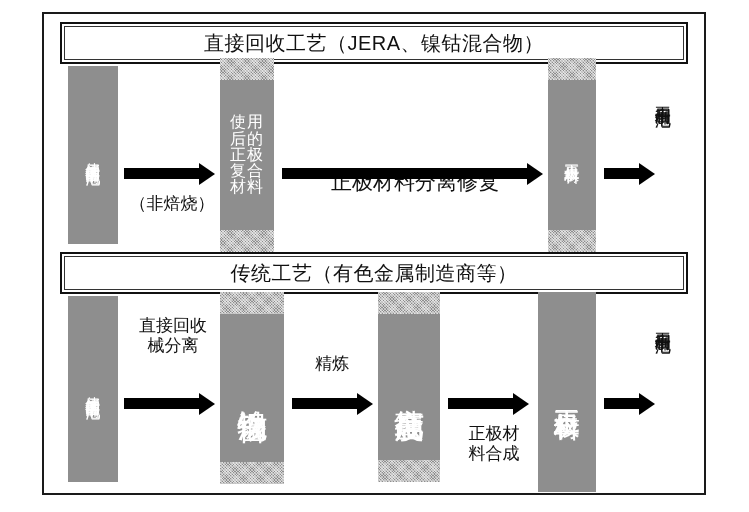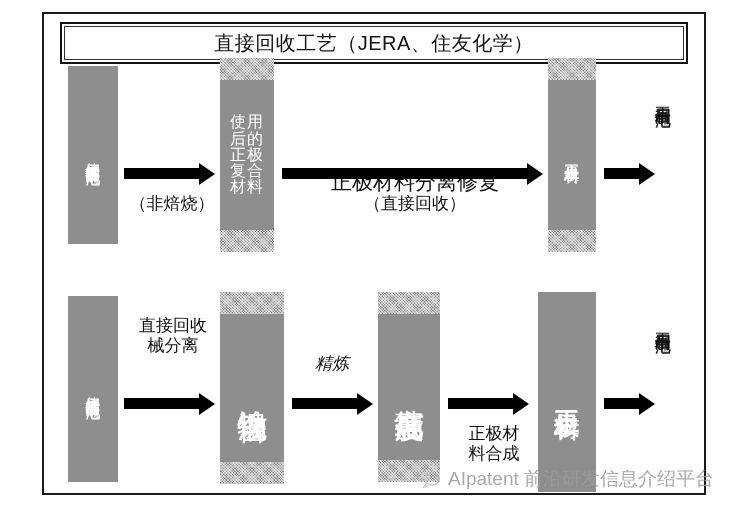--- a/index.html
+++ b/index.html
@@ -187,21 +187,21 @@
 <body>
 
 <div id="canvas">
 
   <div class="outer-frame"></div>
 
   <div class="section top">
 
     <div class="title-bar">
       <div class="title-bar-inner">
-        <span class="title-text">直接回收工艺（JERA、住友化学）</span>
+        <span class="title-text">直接回收工艺（JERA、镍钴混合物）</span>
       </div>
     </div>
 
     <div class="flow">
 
       <div class="node" style="left:8px; top:0px; width:50px; height:178px;">
         <span class="node-label n-src">使用后的锂离子电池</span>
       </div>
 
 
@@ -210,51 +210,55 @@
       <div class="caption cap-md" style="left:58px; top:128px; width:108px;">（非焙烧）</div>
 
       <div class="node dither" style="left:160px; top:-8px; width:54px; height:194px;">
         <span class="node-label wrapv n-mid-s" style="width:40px;">使用后的正极复合材料</span>
       </div>
 
       <div class="caption cap-lg" style="left:230px; top:58px; width:250px;margin-top:46px;">正极材料分离修复</div>
 
       <div class="arrow" style="left:222px; top:102px; width:246px;"></div>
 
-      <div class="caption cap-md" style="left:245px; top:128px; width:220px;">（直接回收）</div>
 
       <div class="node dither" style="left:488px; top:-8px; width:48px; height:194px;">
         <span class="node-label n-src">再生正极材料</span>
       </div>
 
       <div class="arrow" style="left:544px; top:102px; width:36px;"></div>
 
       <div class="outcome" style="left:594px; top:28px;">再利用于电池</div>
 
     </div>
   </div>
 
   <div class="section bottom">
 
+    <div class="title-bar">
+      <div class="title-bar-inner">
+        <span class="title-text">传统工艺（有色金属制造商等）</span>
+      </div>
+    </div>
 
     <div class="flow">
 
       <div class="node" style="left:8px; top:0px; width:50px; height:186px;">
         <span class="node-label n-src">使用后的锂离子电池</span>
       </div>
 
       <div class="caption cap-md" style="left:60px; top:20px; width:106px;">直接回收
 械分离</div>
       <div class="arrow" style="left:64px; top:102px; width:76px;"></div>
 
       <div class="node dither" style="left:160px; top:-4px; width:64px; height:192px;">
         <span class="node-label n-big">镍钴混合物</span>
       </div>
 
-      <div class="caption cap-md" style="left:234px; top:58px; width:76px;font-style:italic;">精炼</div>
+      <div class="caption cap-md" style="left:234px; top:58px; width:76px;">精炼</div>
       <div class="arrow" style="left:232px; top:102px; width:66px;"></div>
 
       <div class="node dither" style="left:318px; top:-4px; width:62px; height:190px;">
         <span class="node-label n-big">高纯度金属</span>
       </div>
 
       <div class="arrow" style="left:388px; top:102px; width:66px;"></div>
       <div class="caption cap-md" style="left:388px; top:128px; width:92px;">正极材
 料合成</div>
 
@@ -262,22 +266,14 @@
         <span class="node-label n-med">再生正极材料</span>
       </div>
 
       <div class="arrow" style="left:544px; top:102px; width:36px;"></div>
 
       <div class="outcome" style="left:594px; top:24px;">再利用于电池</div>
 
     </div>
   </div>
 
-  <div class="watermark">
-    <svg class="wm-icon" viewBox="0 0 24 20">
-      <ellipse cx="13" cy="10" rx="8" ry="6.5" fill="none" stroke="#bdbdbd" stroke-width="1.4"></ellipse>
-      <path d="M6.5 15.5 L4 19 L8.5 17" fill="none" stroke="#bdbdbd" stroke-width="1.4"></path>
-      <ellipse cx="5.5" cy="6" rx="4" ry="3.2" fill="none" stroke="#cfcfcf" stroke-width="1.2"></ellipse>
-    </svg>
-    <span>AIpatent 前沿研发信息介绍平台</span>
-  </div>
 
 </div>
 
 </body></html>

